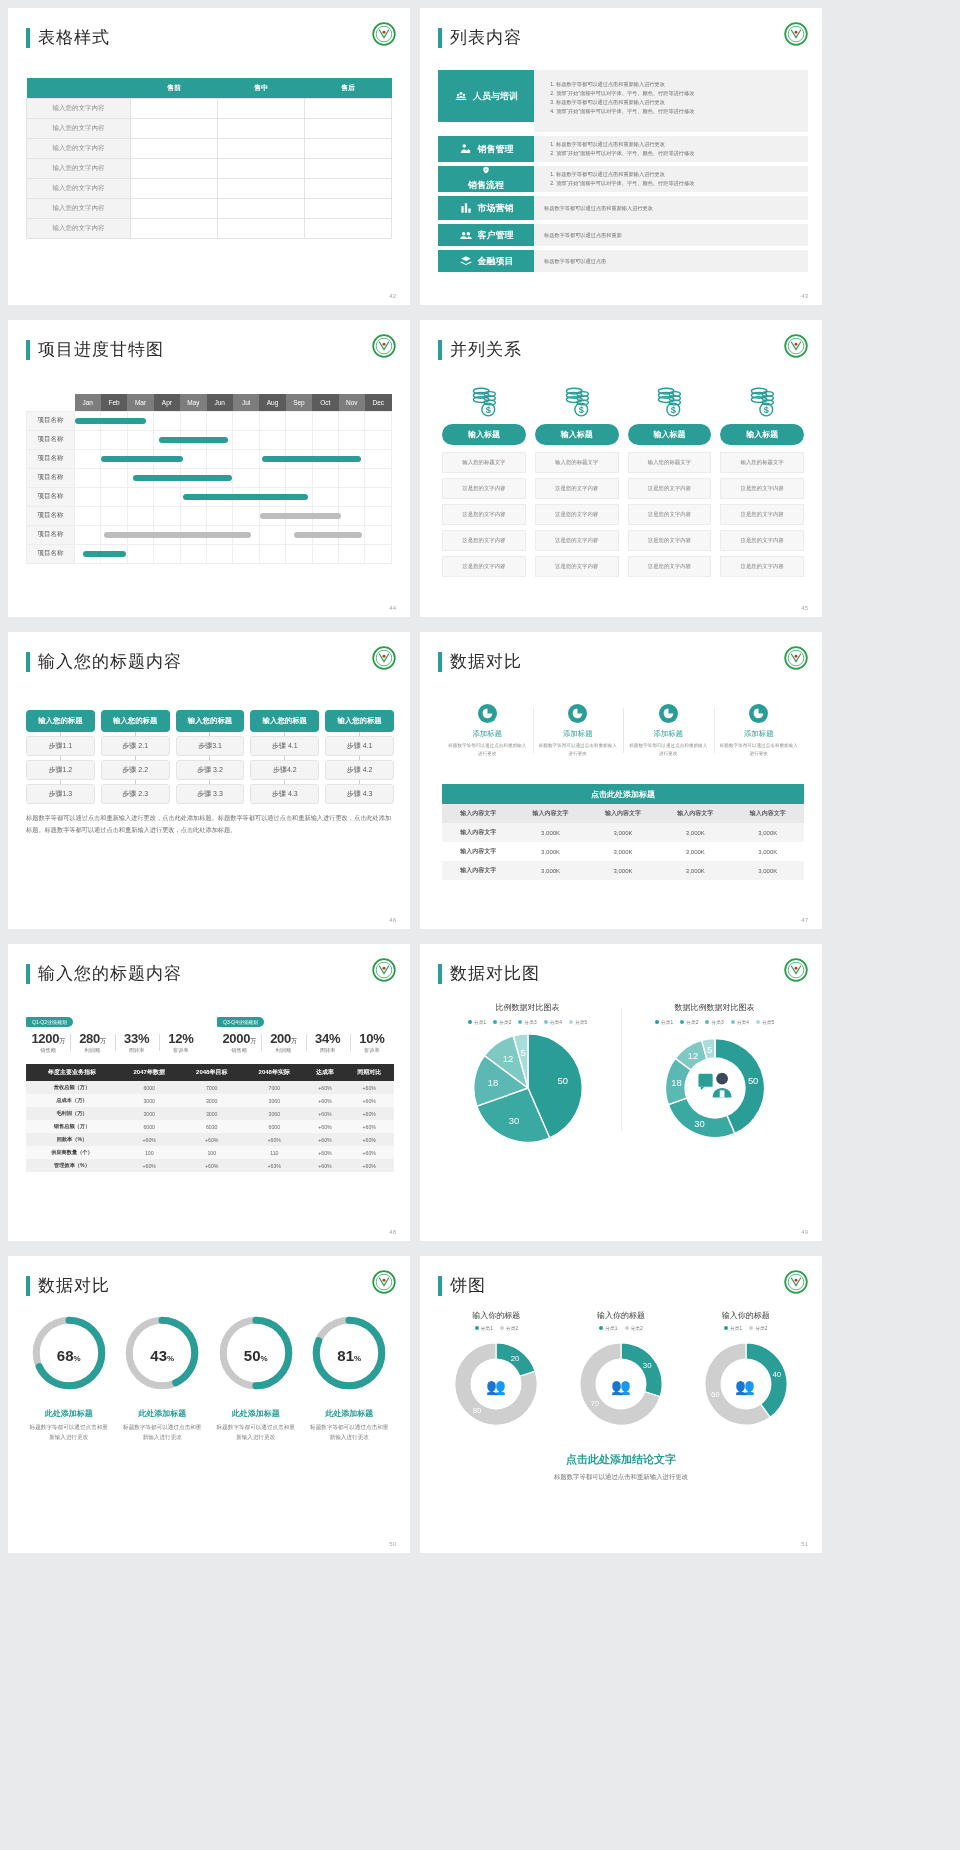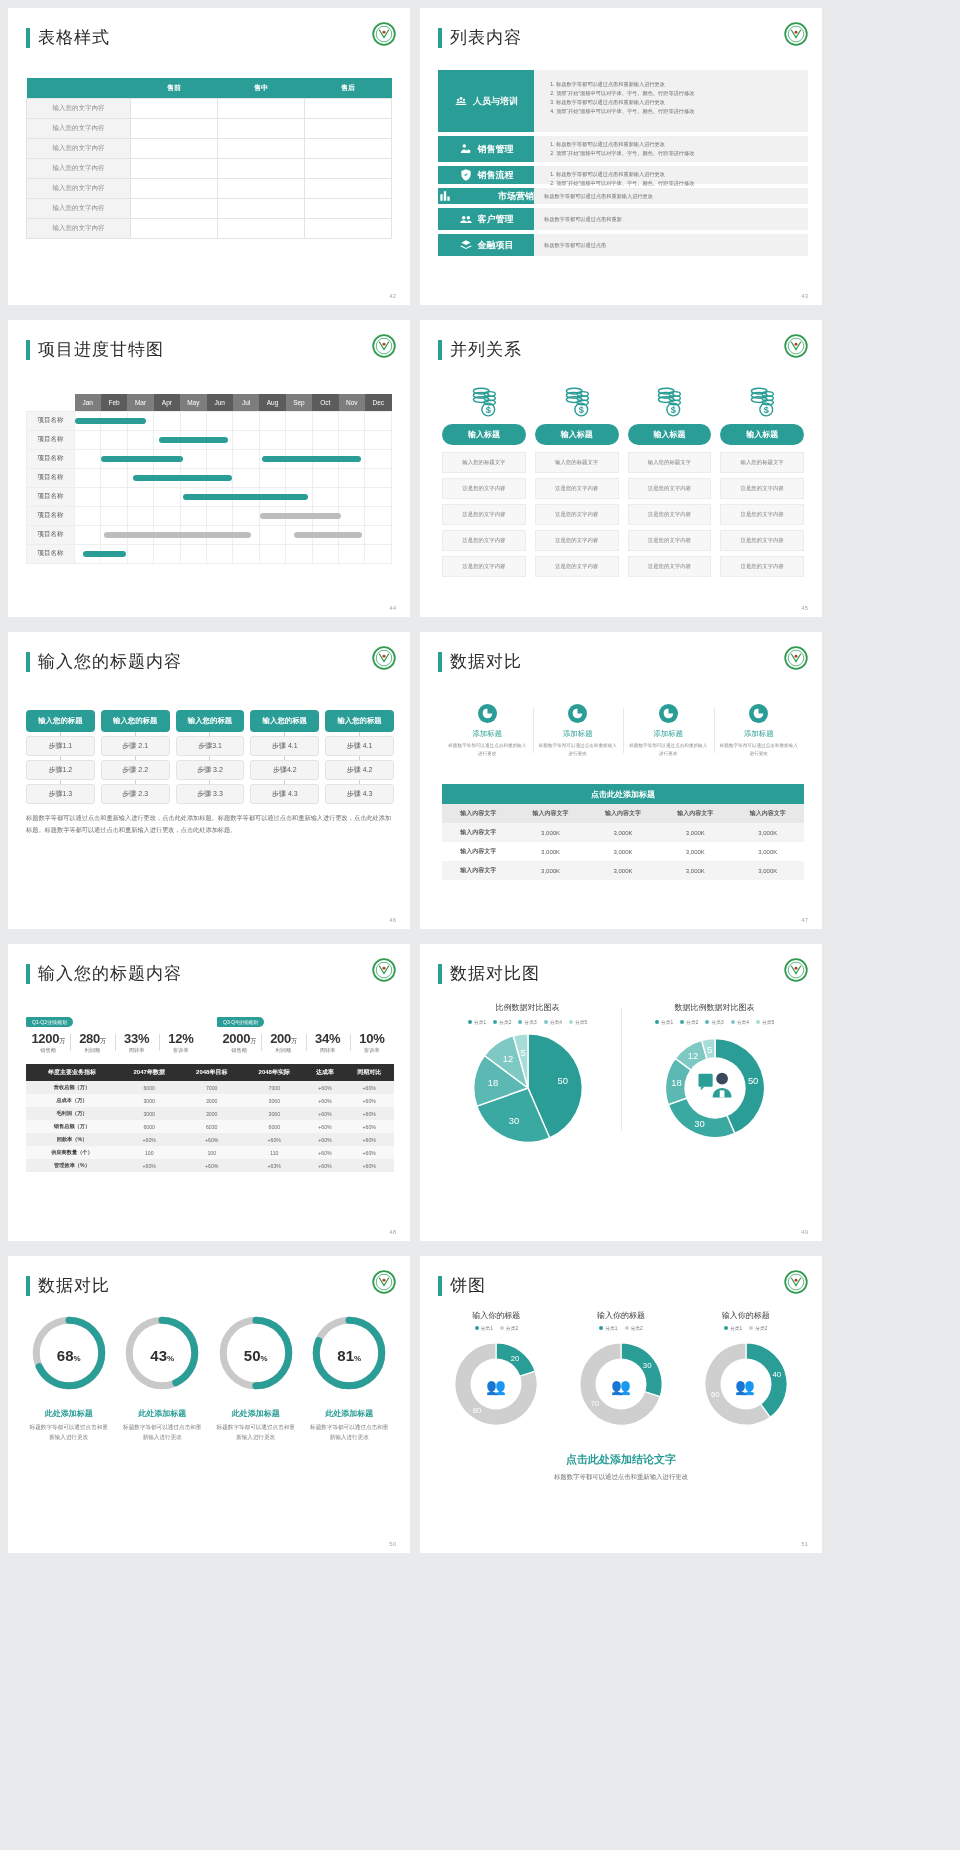--- a/index.html
+++ b/index.html
@@ -37,27 +37,27 @@
   .list43 { position:absolute; left:18px; top:62px; right:14px; }
   .lrow { display:flex; margin-bottom:4px; }
   .lrow .tab { background:#2a9d96; color:#fff; width:96px; flex:0 0 96px;
     display:flex; align-items:center; justify-content:center; gap:5px; }
   .lrow .tab .ico { width:14px; height:14px; display:block; }
   .lrow .tab .lbl { font-size:9px; font-weight:bold; }
   .lrow .body { flex:1; background:#f1f1f1; padding:5px 10px; }
   .lrow .body ol { margin-left:12px; }
   .lrow .body li { font-size:5.2px; color:#6f6f6f; line-height:1.75; }
   .lrow .body p { font-size:5.2px; color:#6f6f6f; }
-  .lrow.r1 .tab { height:62px; }
+  .lrow.r1 .tab { height:52px; }
   .lrow.r1 .body { height:62px; padding-top:10px; }
   .lrow.r2 .tab, .lrow.r2 .body { height:26px; }
   .lrow.r2 .body { padding-top:4px; }
-  .lrow.r3 .tab, .lrow.r3 .body { height:18px; }
+  .lrow.r3 .tab, .lrow.r3 .body { height:26px;flex-direction:column; }
   .lrow.r3 .body { padding-top:4px; }
-  .lrow.r4 .tab, .lrow.r4 .body { height:16px;justify-content:space-between; }
+  .lrow.r4 .tab, .lrow.r4 .body { height:24px; }
   .lrow.r4 .body { display:flex; align-items:center; }
   .lrow.r5 .tab, .lrow.r5 .body { height:22px; }
   .lrow.r5 .body { display:flex; align-items:center; }
   .lrow.r6 .tab, .lrow.r6 .body { height:22px; }
   .lrow.r6 .body { display:flex; align-items:center; }
 
   
   .gantt { position:absolute; left:18px; top:74px; width:366px; }
   .gantt table { border-collapse:collapse; width:100%; table-layout:fixed; }
   .gantt th.nm { width:48px; background:#fff; border:none; }

